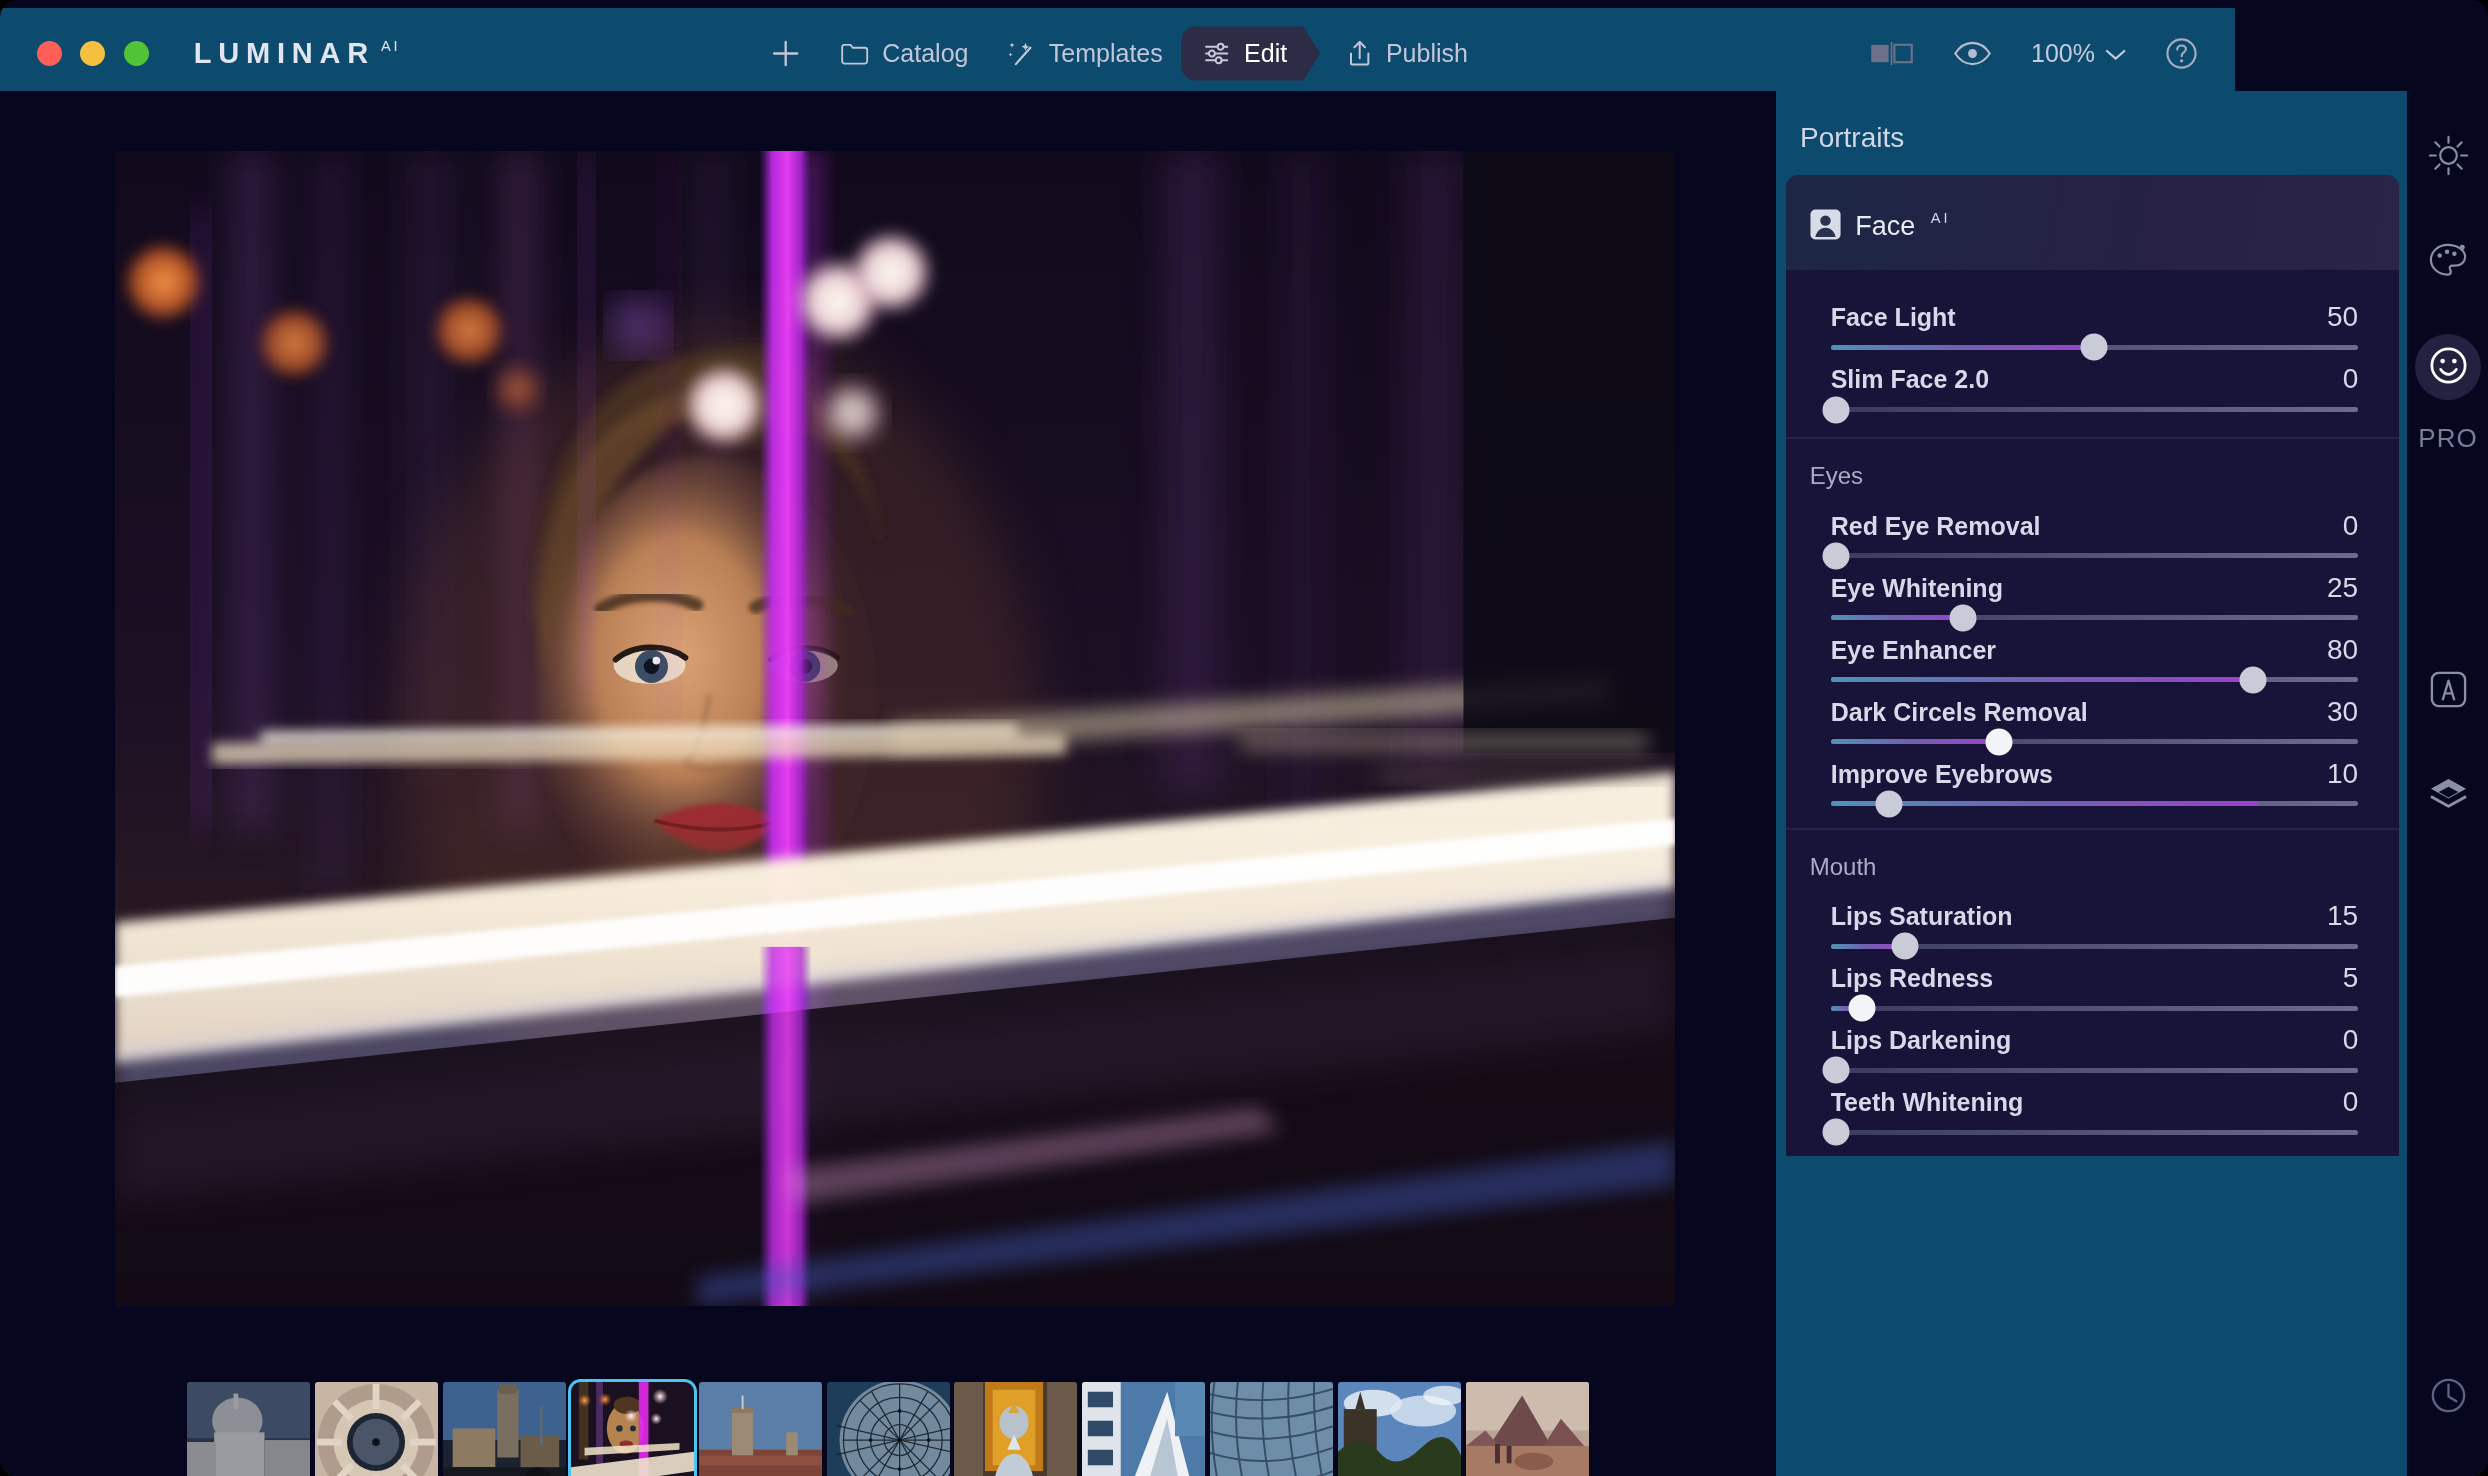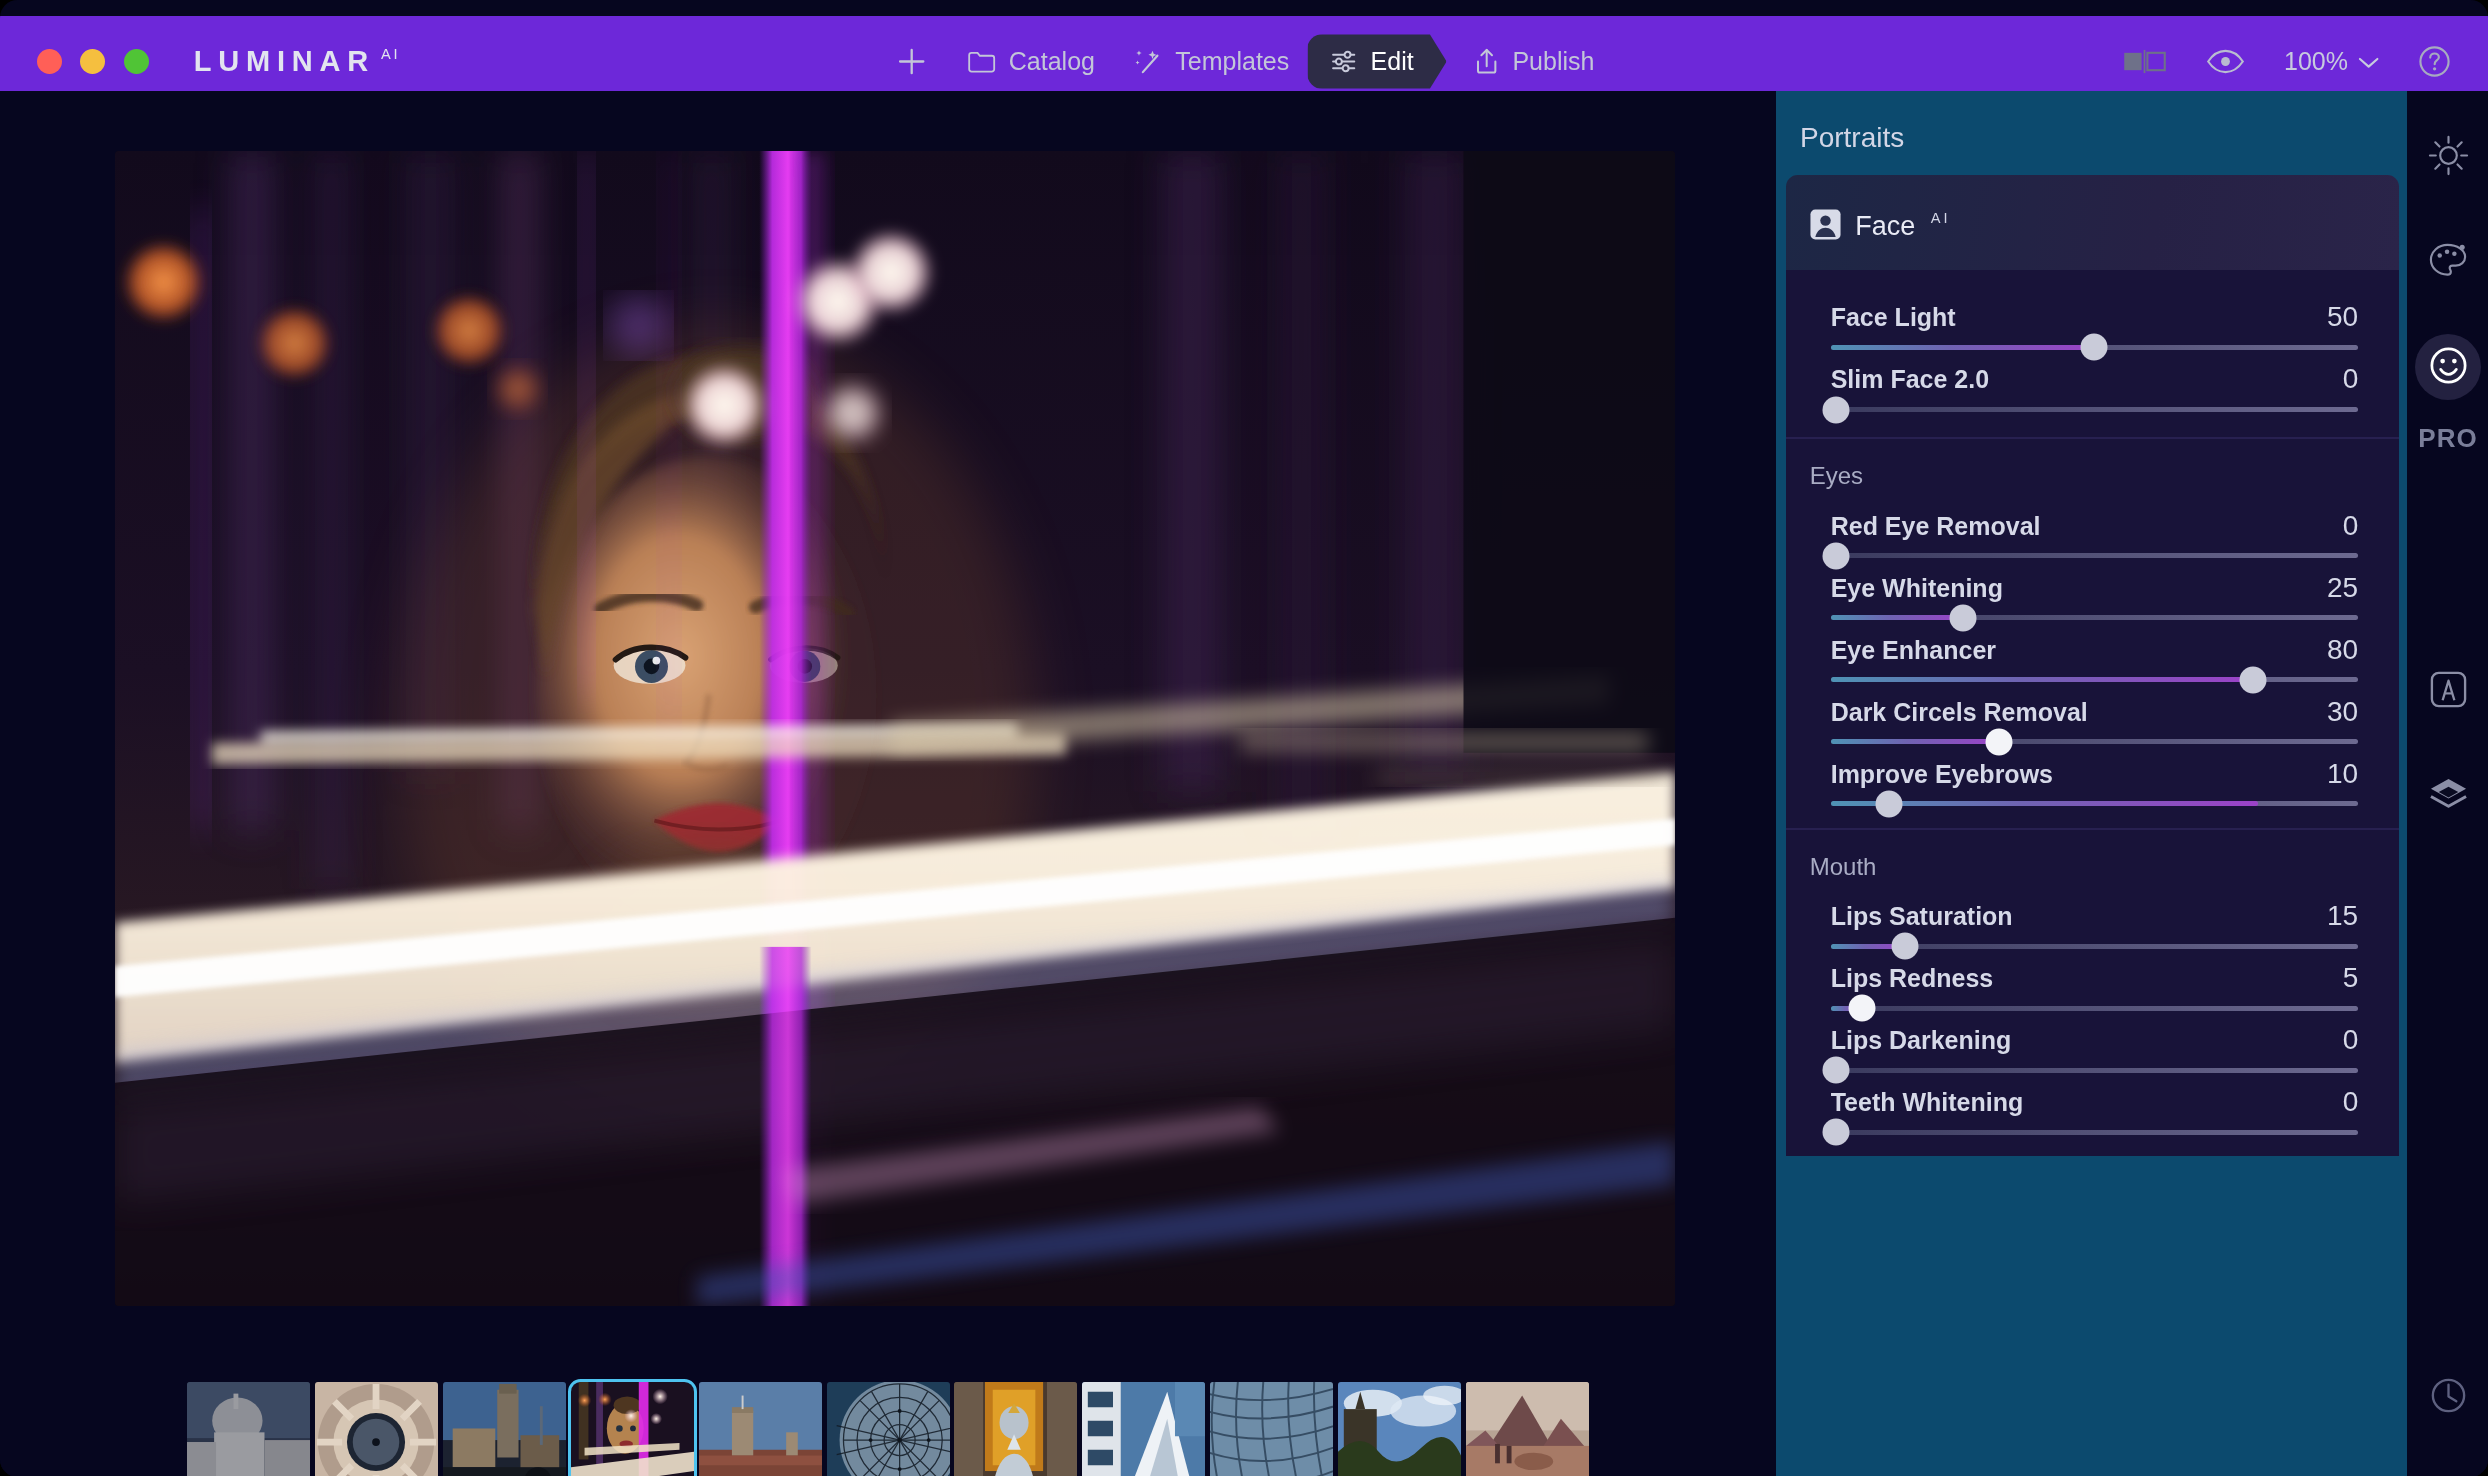--- a/index.html
+++ b/index.html
@@ -12,23 +12,23 @@
   .app {
     position: relative;
     width: 2488px; height: 1477px;
     background: #06061f;
     border-radius: 17.5px;
     overflow: hidden;
   }
 
   
   .titlebar {
-    position: absolute; top: 16px; left: 0;
-    width: 2488px; height: 91px;
-    background: #6d28d9;
+    position: absolute; top: 8px; left: 0;
+    width: 2235px; height: 91px;
+    background: #0c4a6e;
     display: flex; align-items: center;
   }
   .traffic { display: flex; gap: 18.4px; margin-left: 37px; }
   .tl { width: 25px; height: 25px; border-radius: 50%; }
   .tl.red { background: #ff5f57; }
   .tl.yellow { background: #f5bf3f; }
   .tl.green { background: #50c436; }
 
   .brand {
     margin-left: 45px;
@@ -214,21 +214,21 @@
   }
   .rail-ic.active::before {
     content: "";
     position: absolute;
     width: 66px; height: 66px;
     border-radius: 50%;
     background: #232140;
   }
   .rail-ic svg, .rail-ic span { position: relative; z-index: 2; }
   .rail-pro {
-    color: #7a7e99; font-size: 26px; font-weight: 700;
+    color: #7a7e99; font-size: 26px; font-weight: 400;
     letter-spacing: 1px;
     margin-top: 3.9px; margin-bottom: 9.7px;
     cursor: pointer;
     text-align: center;
   }
   .rail-spacer-1 { height: 13.6px; }
   .rail-spacer-2 { height: 175px; }
   .rail-bottom { margin-top: auto; margin-bottom: 27px; }
 </style>
 </head>

